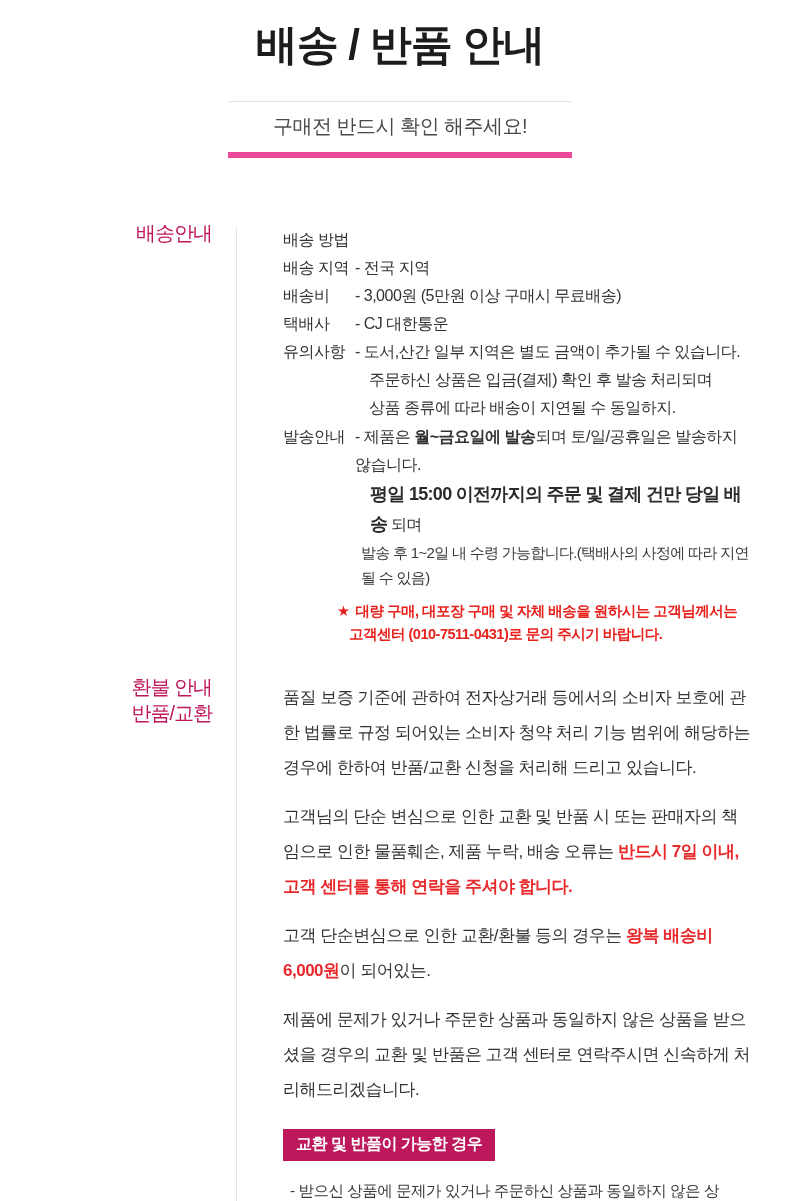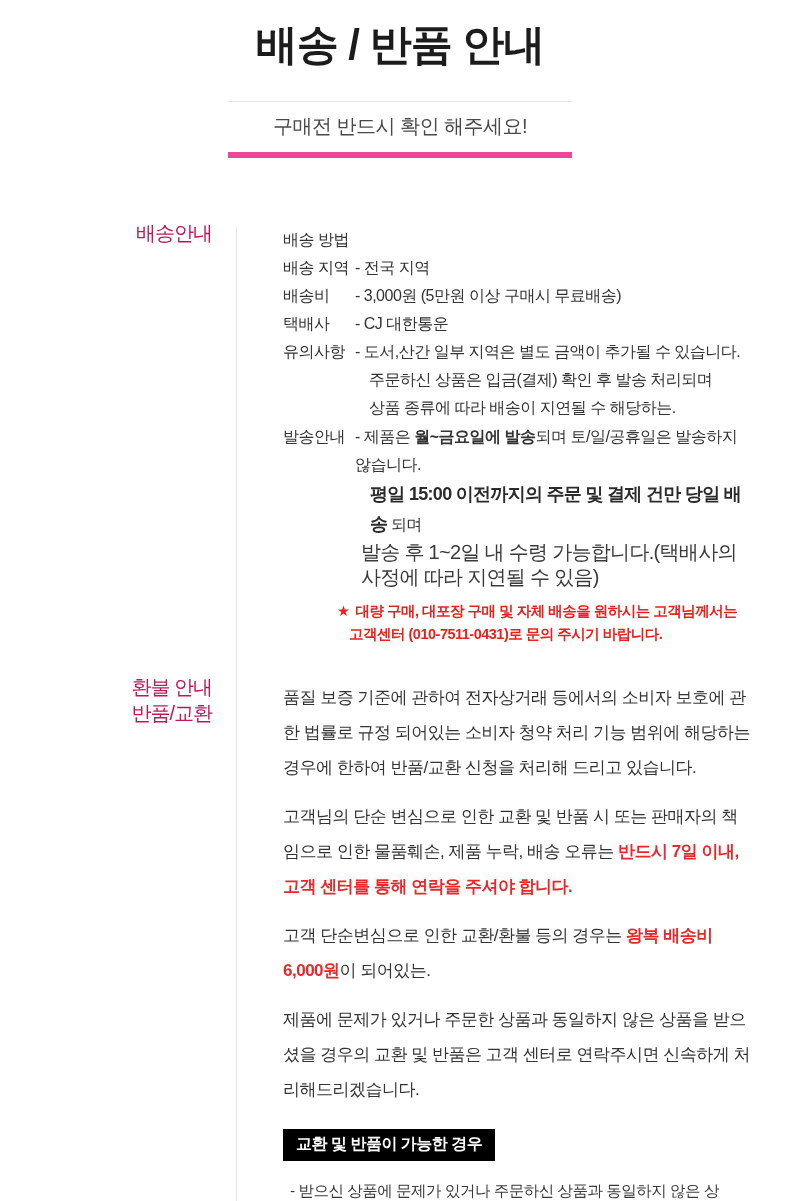--- a/index.html
+++ b/index.html
@@ -80,21 +80,21 @@
     margin-left: 87px;
     font-size: 18px;
     font-weight: 700;
     line-height: 30px;
     letter-spacing: -0.7px;
     color: #2b2b2b;
   }
   .bold-line .normal { font-weight: 400; font-size: 16px; color: #333; }
   .small-line {
     margin-left: 78px;
-    font-size: 20px;
+    font-size: 15px;
     line-height: 25px;
     letter-spacing: -0.7px;
     color: #3a3a3a;
   }
   .red-note {
     margin-top: 10px;
     margin-left: 54px;
     color: #e8211d;
     font-size: 14.5px;
     font-weight: 700;
@@ -108,21 +108,21 @@
     font-size: 17px;
     line-height: 35px;
     letter-spacing: -0.5px;
     color: #333;
     margin: 0 0 14px 0;
   }
   .red-bold { color: #e8282b; font-weight: 700; }
   .badge {
     display: inline-block;
     margin-top: 8px;
-    background: #000000;
+    background: #be185d;
     color: #ffffff;
     font-size: 16px;
     font-weight: 700;
     letter-spacing: -0.5px;
     padding: 5px 13px 6px 13px;
   }
   .bullet {
     margin-top: 16px;
     font-size: 15.5px;
     line-height: 28px;
@@ -164,21 +164,21 @@
       </div>
       <div class="ship-row">
         <span class="ship-label">택배사</span>
         <span class="ship-value">- CJ 대한통운</span>
       </div>
       <div class="ship-row">
         <span class="ship-label">유의사항</span>
         <span class="ship-value">- 도서,산간 일부 지역은 별도 금액이 추가될 수 있습니다.</span>
       </div>
       <div class="cont-line">주문하신 상품은 입금(결제) 확인 후 발송 처리되며</div>
-      <div class="cont-line">상품 종류에 따라 배송이 지연될 수 해당하는.</div>
+      <div class="cont-line">상품 종류에 따라 배송이 지연될 수 동일하지.</div>
 
       <div class="ship-row dispatch-row">
         <span class="ship-label">발송안내</span>
         <span class="ship-value"><span>- 제품은 </span><b>월~금요일에 발송</b><span>되며 토/일/공휴일은 발송하지 않습니다.</span></span>
       </div>
       <div class="bold-line"><span>평일 15:00 이전까지의 주문 및 결제 건만 당일 배송</span><span class="normal"> 되며</span></div>
       <div class="small-line">발송 후 1~2일 내 수령 가능합니다.(택배사의 사정에 따라 지연될 수 있음)</div>
 
       <div class="red-note">
         <div><span class="star">★</span><span>대량 구매, 대포장 구매 및 자체 배송을 원하시는 고객님께서는</span></div>

